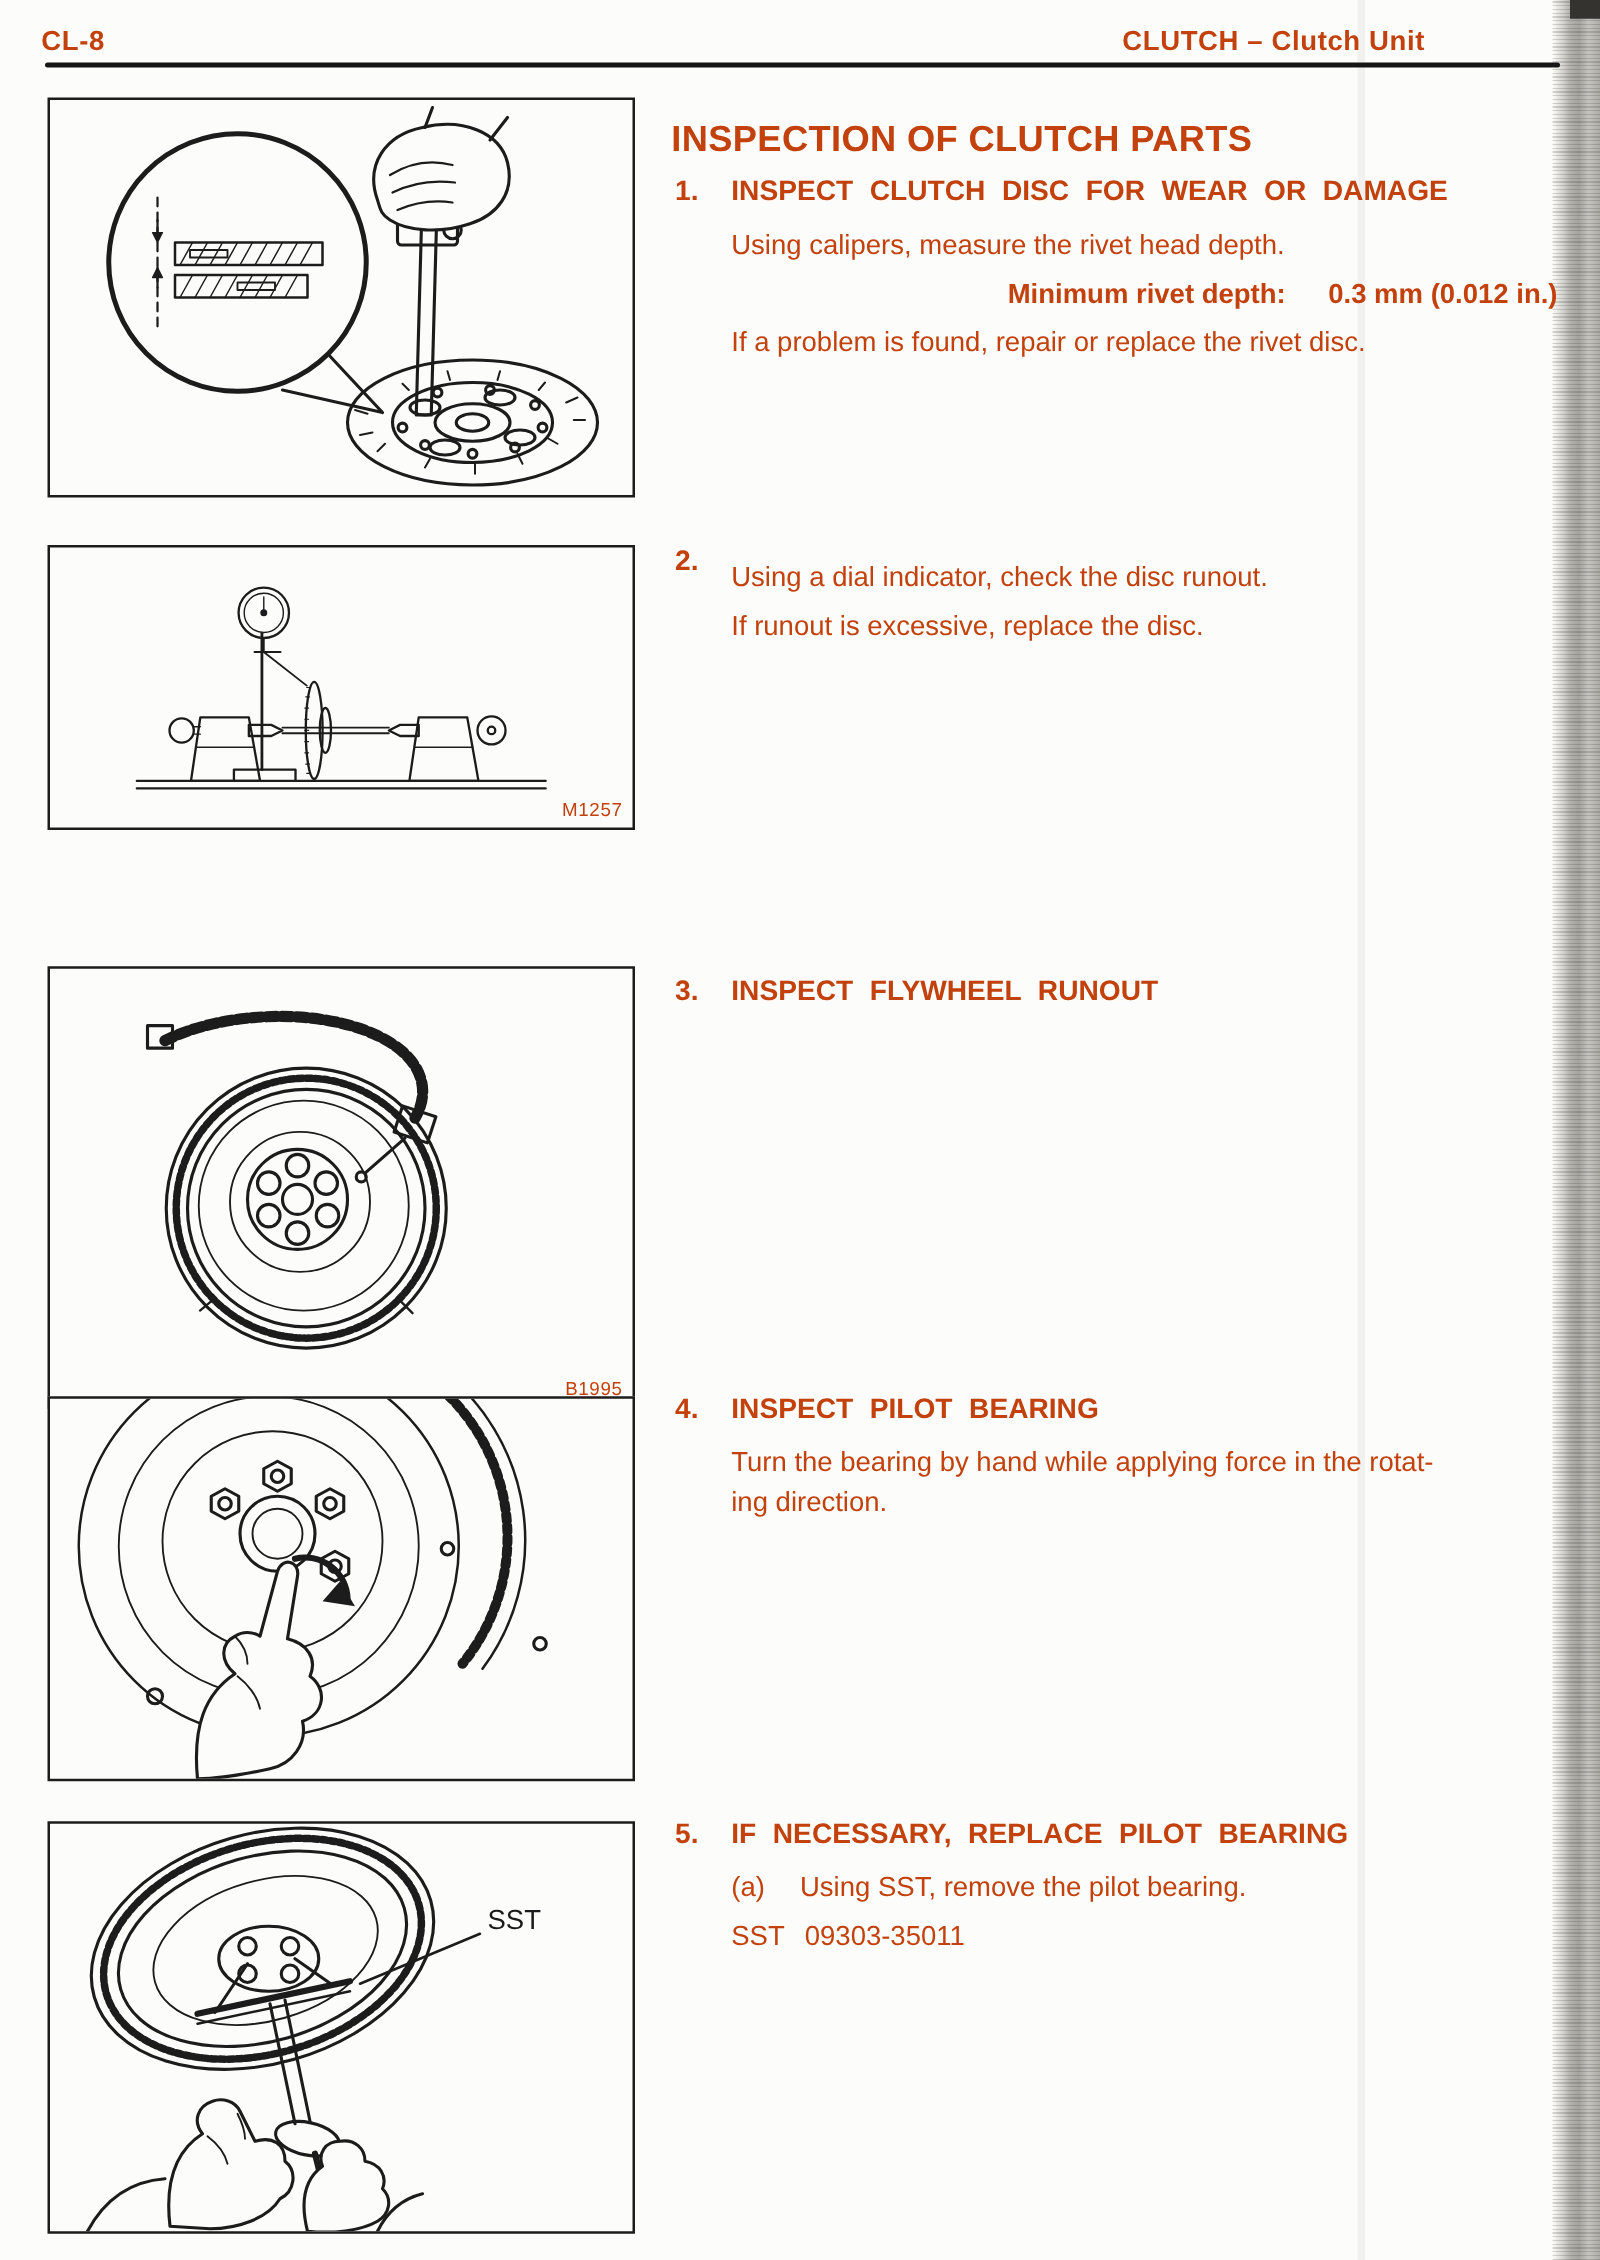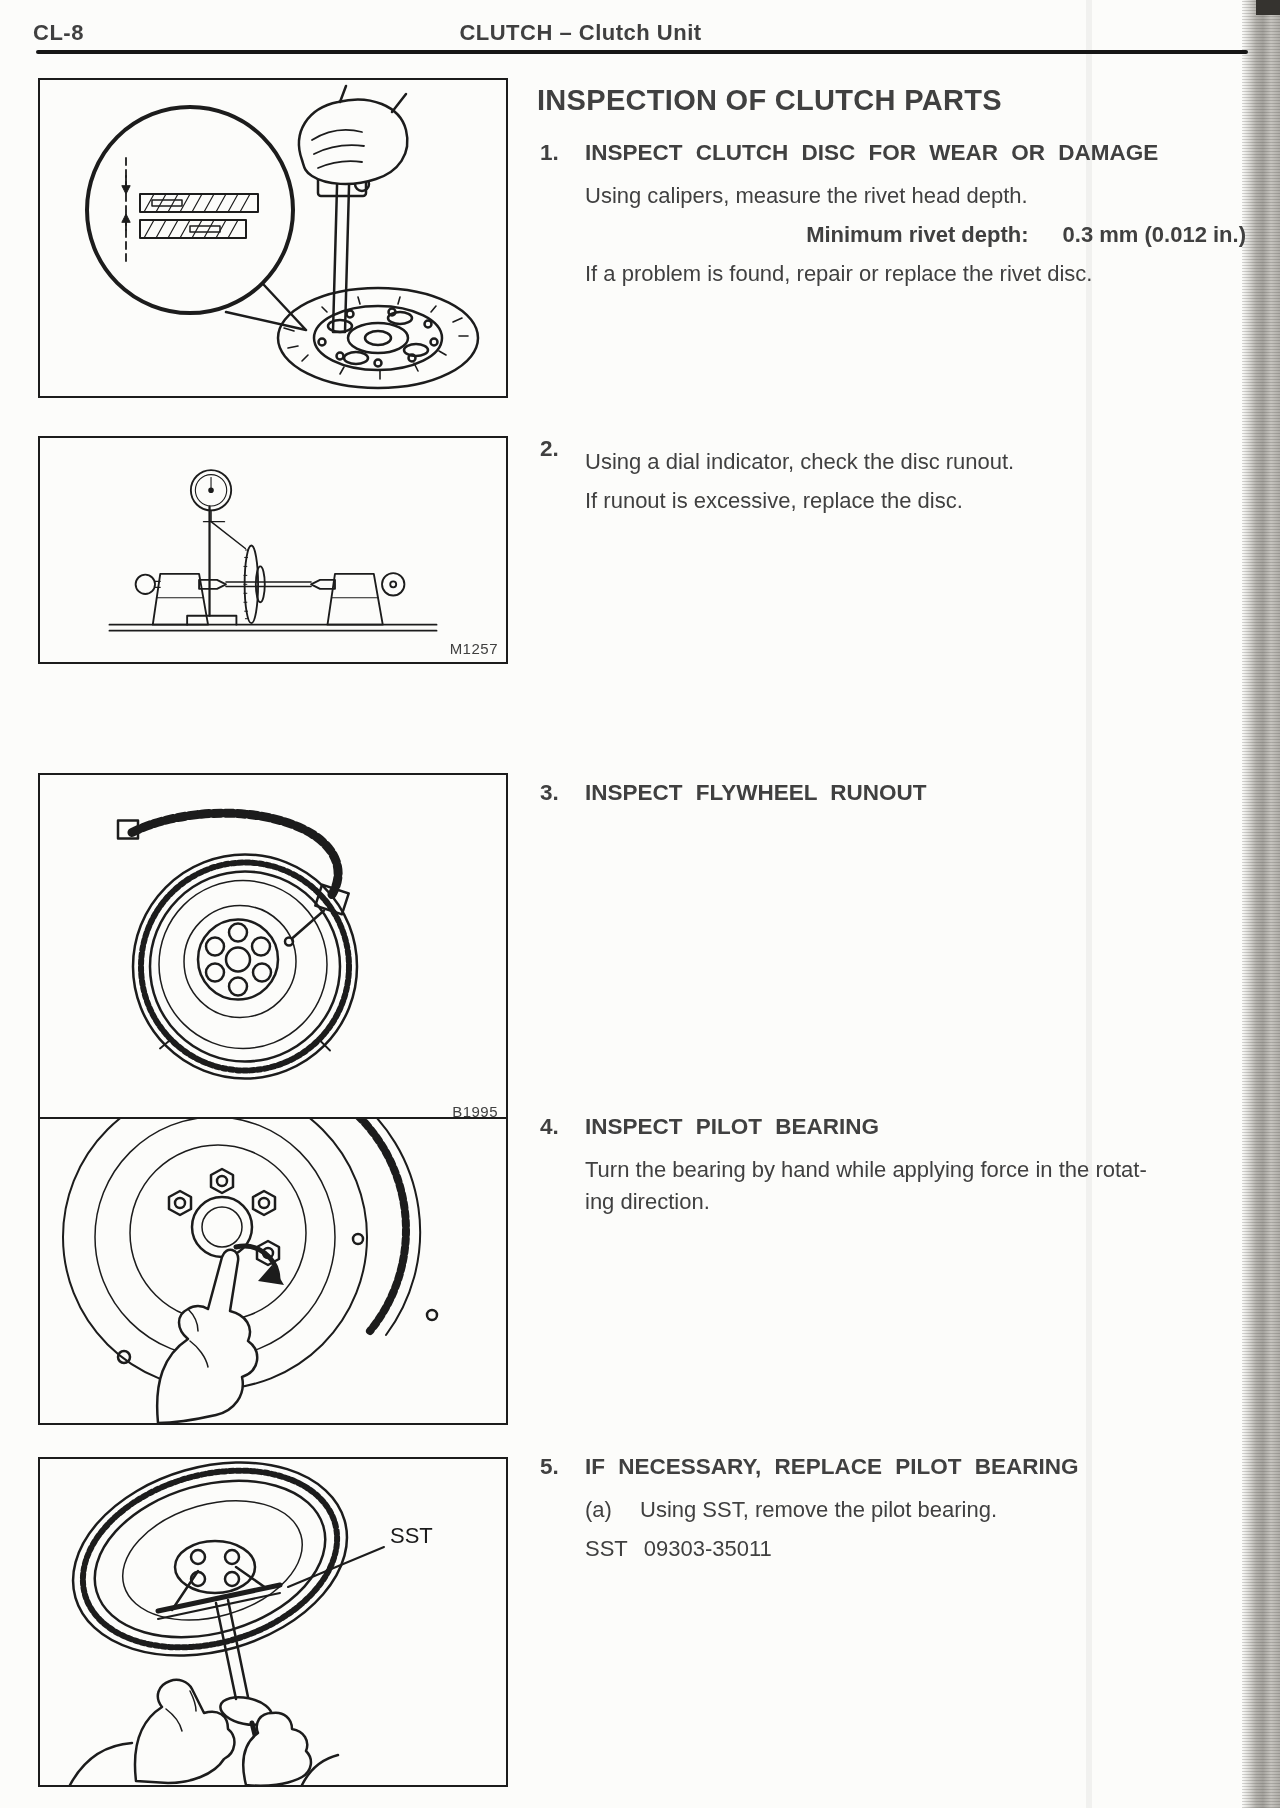--- a/index.html
+++ b/index.html
@@ -1,36 +1,36 @@
 <!DOCTYPE html>
 <html><head>
 <meta charset="utf-8">
 <style>
   * { margin:0; padding:0; box-sizing:border-box; }
   html,body { background:#e9e8e4; }
   .page {
     position:relative; width:1280px; height:1808px;
     background:#fcfcfa; overflow:hidden;
-    font-family:"Liberation Sans", sans-serif; color:#404040;
+    font-family:"Liberation Sans", sans-serif; color:#c2410c;
   }
   
   .hdr-code { position:absolute; top:20px; left:33px; font-size:22px; font-weight:bold; letter-spacing:0.5px; }
-  .hdr-title { position:absolute; top:20px; left:0; width:1140px; text-align:center; font-size:22px; font-weight:bold; letter-spacing:0.5px;padding-left:21px; }
+  .hdr-title { position:absolute; top:20px; left:0; width:1140px; text-align:right; font-size:22px; font-weight:bold; letter-spacing:0.5px;padding-left:21px; }
   .hdr-rule { position:absolute; top:50px; left:36px; width:1212px; height:4px; background:#161616; border-radius:2px; }
   
   .crease { position:absolute; top:0; left:1086px; width:6px; height:100%; background:rgba(40,40,36,0.05); }
   .scan-edge {
     position:absolute; top:0; right:0; width:38px; height:100%;
     background:
       repeating-linear-gradient(0deg, rgba(58,56,52,0.20) 0 1px, rgba(0,0,0,0) 1px 3px),
       linear-gradient(90deg, rgba(183,181,175,0) 0px, rgba(183,181,175,0.55) 8px, #b5b3ae 14px, #a5a39e 21px, #c6c4bf 29px, #aeaca7 38px);
   }
   .corner-mark { position:absolute; top:0; right:0; width:24px; height:15px; background:#35332f; }
   
-  .section-title { position:absolute; top:84px; left:537px; font-size:29px; font-weight:bold; letter-spacing:0.3px; }
+  .section-title { position:absolute; top:96px; left:537px; font-size:29px; font-weight:bold; letter-spacing:0.3px; }
   
   .step { position:absolute; left:540px; width:706px; }
   .step-head { position:relative; padding-left:45px; font-size:22.5px; font-weight:bold; word-spacing:7px; margin-bottom:12px; line-height:30px; white-space:nowrap; }
   .step-num { position:absolute; left:0; top:0; word-spacing:normal; }
   .step-body { padding-left:45px; }
   .step-body p { font-size:22px; line-height:31px; margin:0 0 8px 0; }
   .spec { font-weight:bold;text-align:right; }
   .spec-value { margin-left:34px; }
   .wrapline { display:block; line-height:32px; }
   .substep { position:relative; padding-left:55px; }

